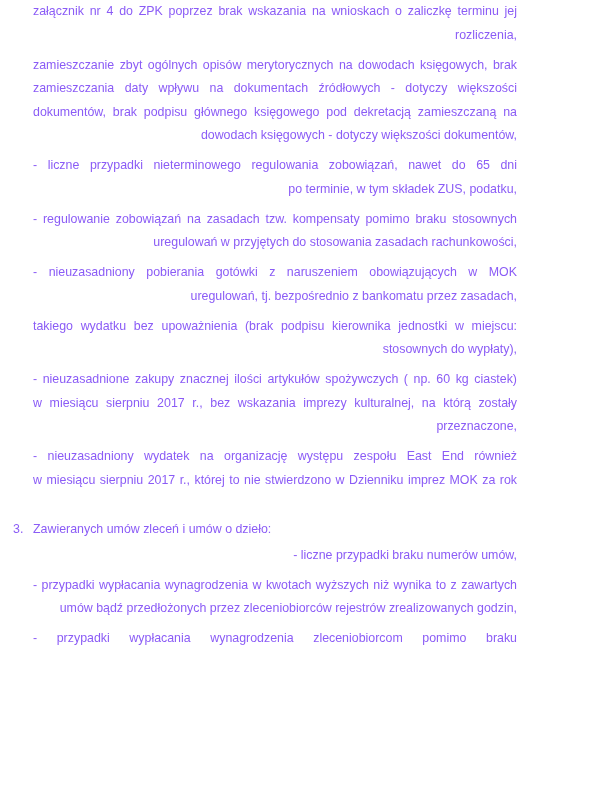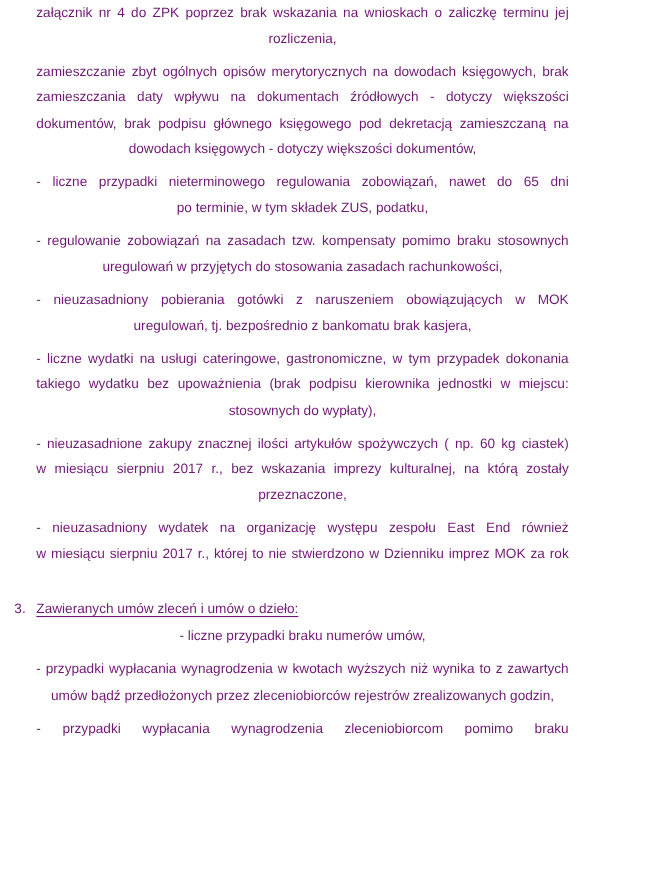--- a/index.html
+++ b/index.html
@@ -12,43 +12,42 @@
   }
   .page {
     box-sizing: border-box;
     width: 600px;
     height: 756px;
     padding: 0 83px 0 33px;
     background: #ffffff;
     font-family: "Liberation Sans", "DejaVu Sans", sans-serif;
     font-size: 12.4px;
     line-height: 23.5px;
-    color: #701a75;
+    color: #8b5cf6;
     -webkit-font-smoothing: antialiased;
   }
   .block { margin: 6.5px 0 0; }
   .block:first-child { margin-top: 0; }
-  .line { text-align: center; }
+  .line { text-align: right; }
   .line.just {
     text-align: justify;
     text-align-last: justify;
     word-spacing: -1.2px;
   }
   .heading-row {
     margin-top: 26px;
     position: relative;
   }
   .heading-row + .block { margin-top: 2px; }
   .section-number {
     position: absolute;
     left: -20px;
     top: 0;
   }
   .heading-text {
-    text-decoration: underline;
     text-decoration-thickness: 1px;
     text-underline-offset: 3px;
   }
 </style>
 </head>
 <body>
 
 <main class="page">
   <div id="doc">
       <div class="block para">
@@ -64,24 +63,23 @@
       <div class="block para">
         <div class="line just">- liczne przypadki nieterminowego regulowania zobowiązań, nawet do 65 dni</div>
         <div class="line">po terminie, w tym składek ZUS, podatku,</div>
       </div>
       <div class="block para">
         <div class="line just">- regulowanie zobowiązań na zasadach tzw. kompensaty pomimo braku stosownych</div>
         <div class="line">uregulowań w przyjętych do stosowania zasadach rachunkowości,</div>
       </div>
       <div class="block para">
         <div class="line just">- nieuzasadniony pobierania gotówki z naruszeniem obowiązujących w MOK</div>
-        <div class="line">uregulowań, tj. bezpośrednio z bankomatu brak kasjera,</div>
+        <div class="line">uregulowań, tj. bezpośrednio z bankomatu przez zasadach,</div>
       </div>
       <div class="block para">
-        <div class="line just">- liczne wydatki na usługi cateringowe, gastronomiczne, w tym przypadek dokonania</div>
         <div class="line just">takiego wydatku bez upoważnienia (brak podpisu kierownika jednostki w miejscu:</div>
         <div class="line">stosownych do wypłaty),</div>
       </div>
       <div class="block para">
         <div class="line just">- nieuzasadnione zakupy znacznej ilości artykułów spożywczych ( np. 60 kg ciastek)</div>
         <div class="line just">w miesiącu sierpniu 2017 r., bez wskazania imprezy kulturalnej, na którą zostały</div>
         <div class="line">przeznaczone,</div>
       </div>
       <div class="block para">
         <div class="line just">- nieuzasadniony wydatek na organizację występu zespołu East End również</div>

